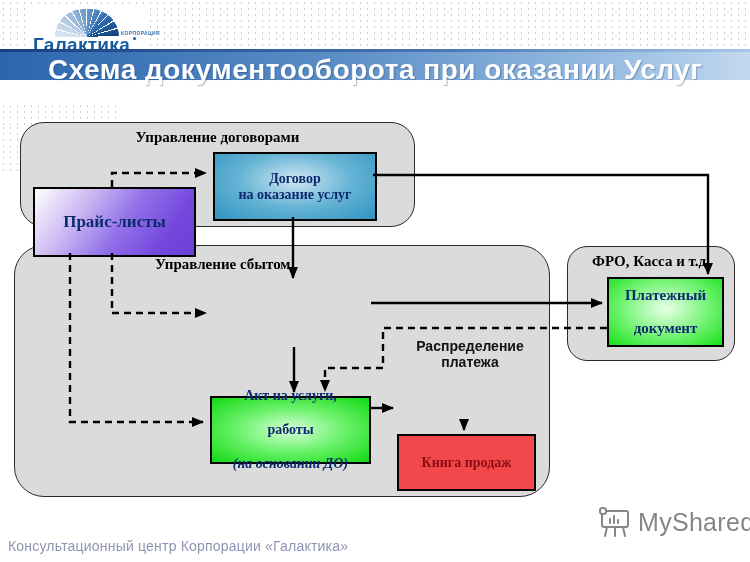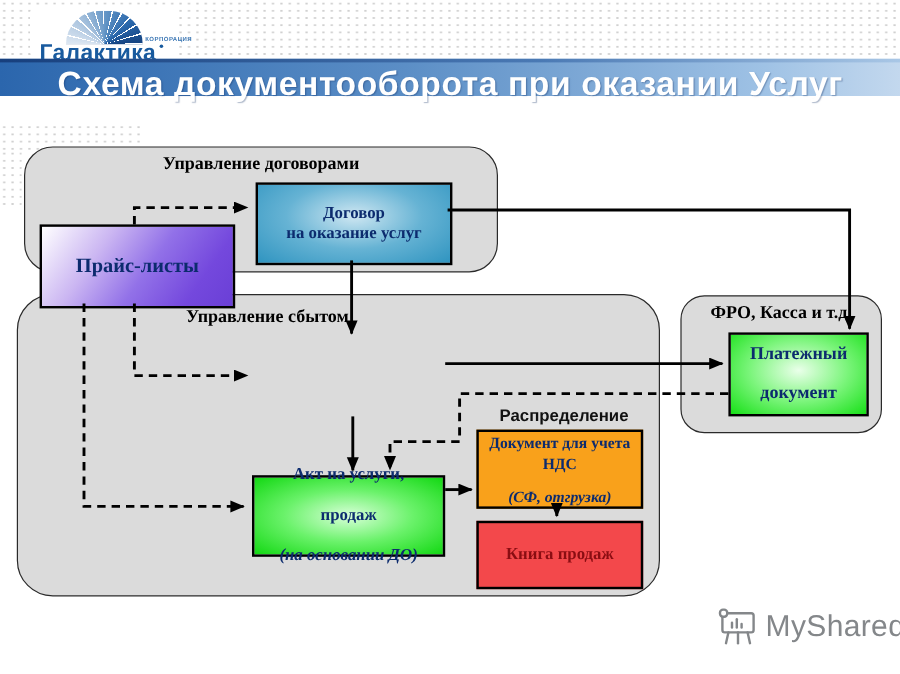--- a/index.html
+++ b/index.html
@@ -105,34 +105,29 @@
   </div>
 
   <div class="node n-contract">
     <div>Договор</div>
     <div>на оказание услуг</div>
   </div>
 
 
   <div class="node n-act">
     <div>Акт на услуги,</div>
-    <div>продаж</div>
+    <div>работы</div>
     <div class="it">(на основании ДО)</div>
   </div>
 
   <div class="node n-payment">
     <div>Платежный</div>
     <div>документ</div>
   </div>
 
-  <div class="node n-vat">
-    <div>Документ для учета</div>
-    <div>НДС</div>
-    <div class="it gap-top">(СФ, отгрузка)</div>
-  </div>
 
   <div class="node n-book">
     <div>Книга продаж</div>
   </div>
 
   <svg class="arrows" width="750" height="562" viewBox="0 0 750 562">
     <defs>
       <marker id="ah" markerUnits="userSpaceOnUse" markerWidth="13" markerHeight="11" refX="11" refY="5" orient="auto">
         <path d="M0,0 L12,5 L0,10 Z" fill="#000"></path>
       </marker>
@@ -158,14 +153,15 @@
         <line x1="16" y1="18" x2="16" y2="11"></line>
         <line x1="20" y1="18" x2="20" y2="15"></line>
         <line x1="9" y1="22" x2="7" y2="31"></line>
         <line x1="17" y1="22" x2="17" y2="31"></line>
         <line x1="25" y1="22" x2="27" y2="31"></line>
       </g>
     </svg>
     <span class="wm-text">MyShared</span>
   </div>
 
+  <div class="footer">Консультационный центр Корпорации «Галактика»</div>
 
 </div>
 
 </body></html>

